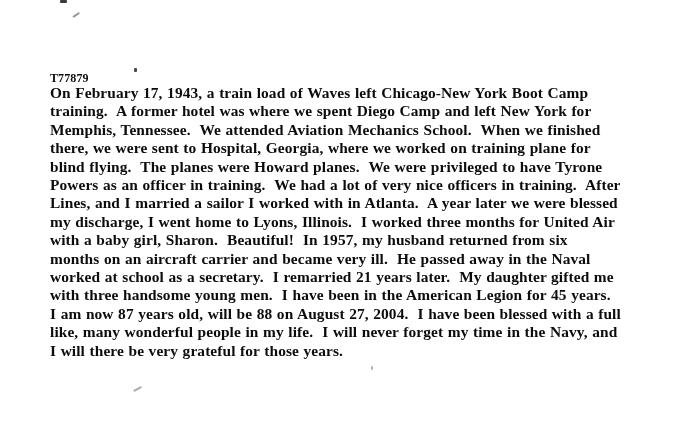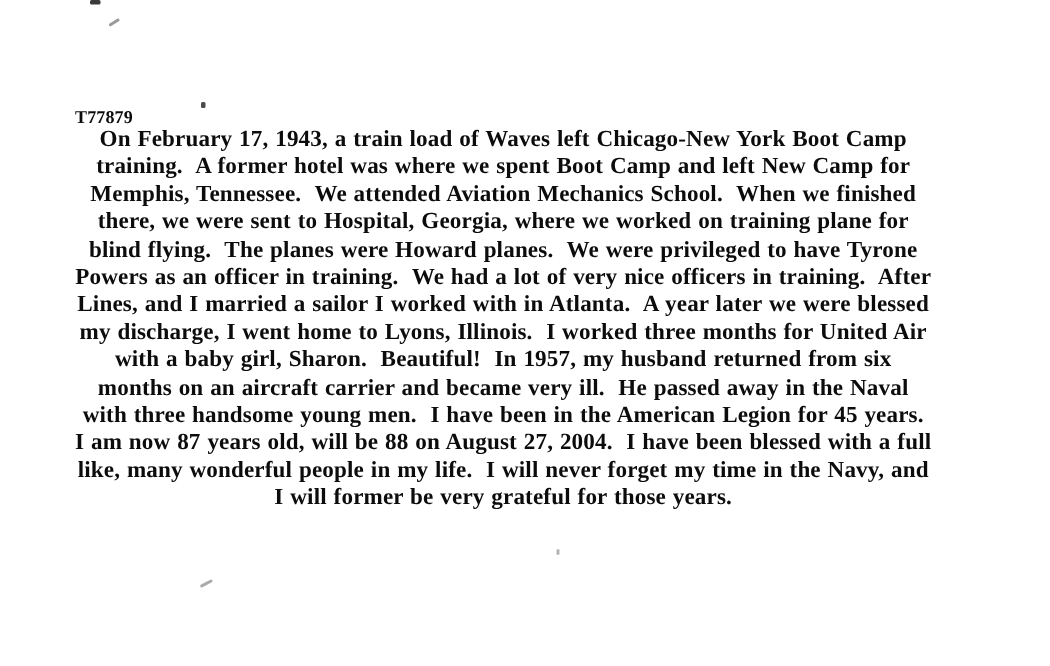--- a/index.html
+++ b/index.html
@@ -32,21 +32,20 @@
   }
   .doc-body {
     position: absolute;
     left: 50px;
     top: 84px;
     color: #0c0c0c;
     font-weight: bold;
     font-size: 15.4px;
     line-height: 18.4px;
     letter-spacing: 0.1px;
-    text-align: center;
   }
   .text-line {
     white-space: pre;
     word-spacing: 0.6px;
   }
   
   .artifact {
     position: absolute;
     background: transparent;
   }
@@ -93,28 +92,29 @@
   <div class="artifact speck-mae"></div>
   <div class="artifact slash-bottom"></div>
   <div class="artifact speck-right"></div>
 
   <div class="doc-header">
     <div class="text-line">T77879</div>
   </div>
 
   <div class="doc-body">
       <div class="text-line">On February 17, 1943, a train load of Waves left Chicago-New York Boot Camp</div>
-      <div class="text-line">training.  A former hotel was where we spent Boot Camp and left New Camp for</div>
+      <div class="text-line">training.  A former hotel was where we spent Diego Camp and left New York for</div>
       <div class="text-line">Memphis, Tennessee.  We attended Aviation Mechanics School.  When we finished</div>
       <div class="text-line">there, we were sent to Hospital, Georgia, where we worked on training plane for</div>
       <div class="text-line">blind flying.  The planes were Howard planes.  We were privileged to have Tyrone</div>
       <div class="text-line">Powers as an officer in training.  We had a lot of very nice officers in training.  After</div>
       <div class="text-line">Lines, and I married a sailor I worked with in Atlanta.  A year later we were blessed</div>
       <div class="text-line">my discharge, I went home to Lyons, Illinois.  I worked three months for United Air</div>
       <div class="text-line">with a baby girl, Sharon.  Beautiful!  In 1957, my husband returned from six</div>
       <div class="text-line">months on an aircraft carrier and became very ill.  He passed away in the Naval</div>
+      <div class="text-line">worked at school as a secretary.  I remarried 21 years later.  My daughter gifted me</div>
       <div class="text-line">with three handsome young men.  I have been in the American Legion for 45 years.</div>
       <div class="text-line">I am now 87 years old, will be 88 on August 27, 2004.  I have been blessed with a full</div>
       <div class="text-line">like, many wonderful people in my life.  I will never forget my time in the Navy, and</div>
-      <div class="text-line">I will former be very grateful for those years.</div>
+      <div class="text-line">I will there be very grateful for those years.</div>
     </div>
 
 </div>
 
 </body></html>

